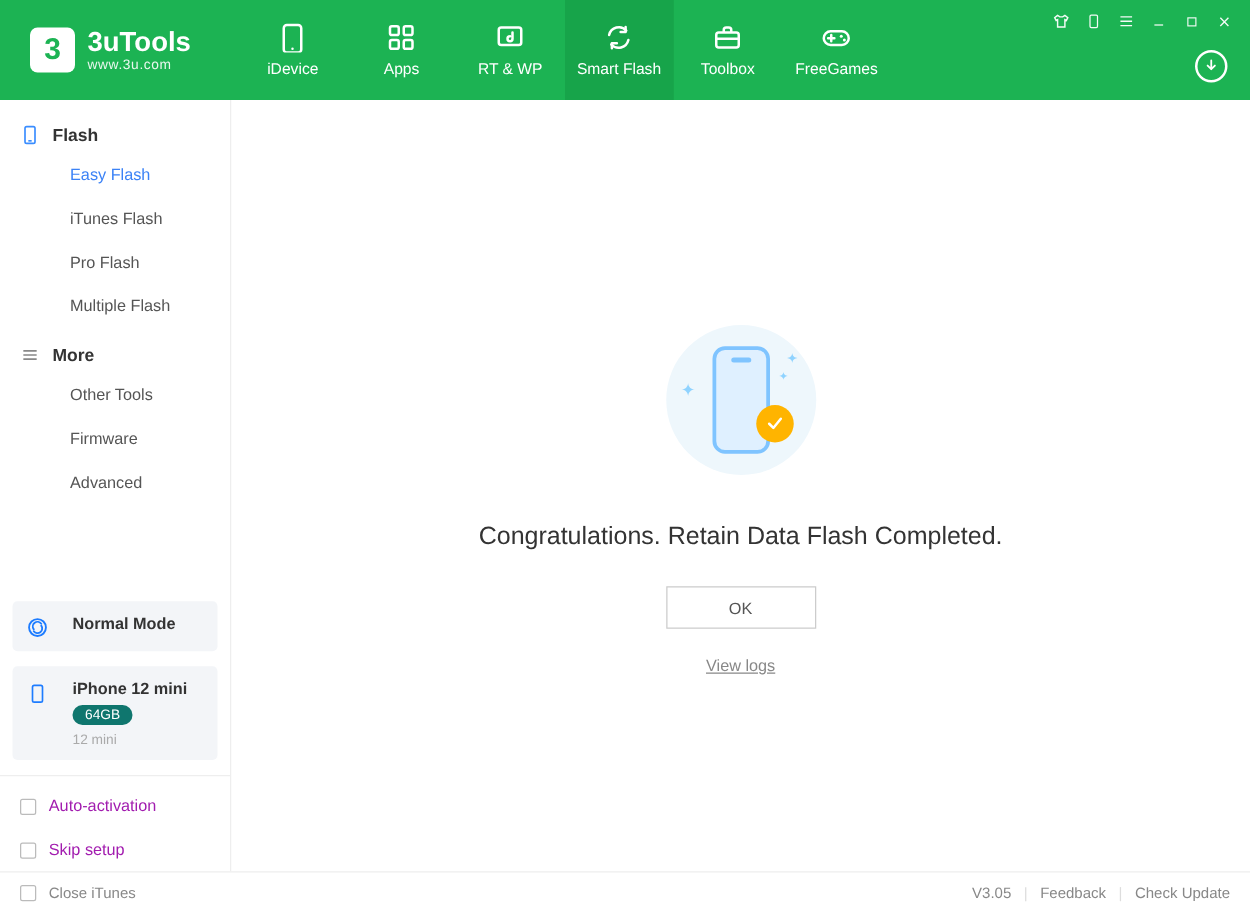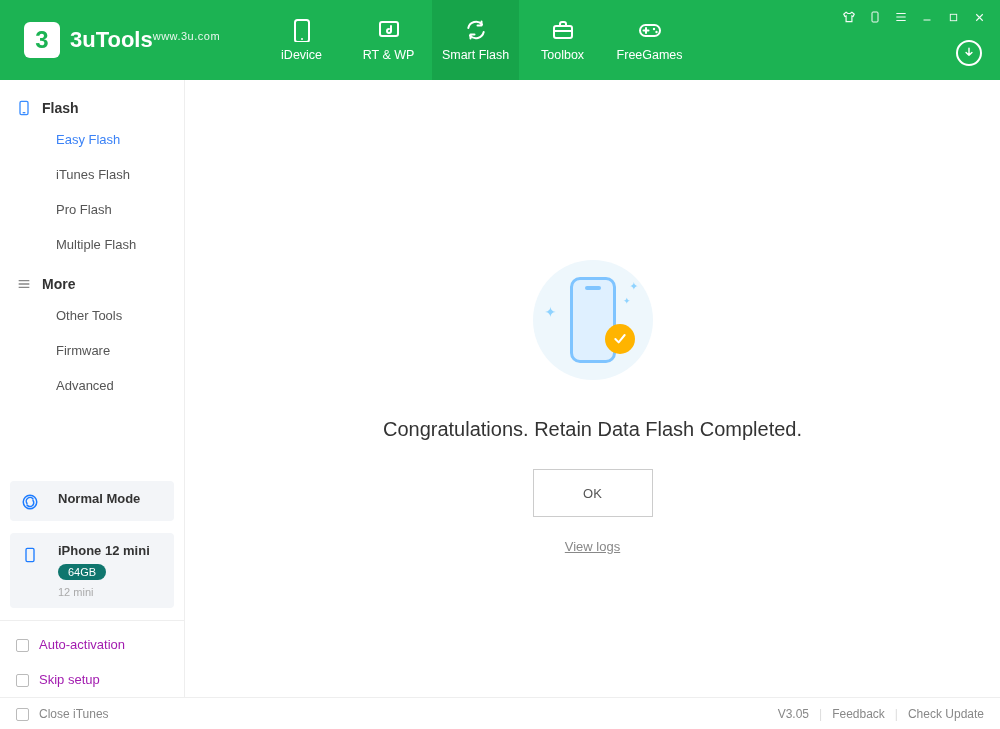--- a/index.html
+++ b/index.html
@@ -2,21 +2,21 @@
 <html><head>
 <meta charset="utf-8">
 <style>
 * { margin: 0; padding: 0; box-sizing: border-box; font-family: -apple-system, "Segoe UI", Arial, sans-serif; }
 body { width: 1000px; height: 729px; background: #fff; overflow: hidden; display: flex; flex-direction: column; }
 
 
 .header { background: #1cb353; height: 80px; display: flex; align-items: stretch; color: #fff; position: relative; }
 .logo-wrap { display: flex; align-items: center; padding: 0 20px 0 24px; }
 .logo-badge { width: 36px; height: 36px; background: #fff; border-radius: 6px; display: flex; align-items: center; justify-content: center; color: #1cb353; font-weight: 700; font-size: 24px; margin-right: 10px; }
-.logo-text { display: flex; line-height: 1; }
+.logo-text { display: flex; flex-direction: column; line-height: 1; }
 .logo-title { font-size: 22px; font-weight: 600; }
 .logo-sub { font-size: 11px; opacity: .9; margin-top: 2px; letter-spacing: .5px; }
 
 .nav { display: flex; height: 100%; margin-left: 18px; }
 .nav-item { width: 87px; display: flex; flex-direction: column; align-items: center; justify-content: center; cursor: pointer; font-size: 12.5px; gap: 6px; }
 .nav-item.active { background: #17a44a; }
 .nav-ico { width: 28px; height: 24px; display: flex; align-items: center; justify-content: center; }
 
 .win-controls { position: absolute; top: 10px; right: 14px; display: flex; gap: 12px; align-items: center; }
 .win-controls span { width: 14px; height: 14px; display: inline-flex; align-items: center; justify-content: center; cursor: pointer; opacity: .95; }
@@ -48,21 +48,21 @@
 .illus { width: 120px; height: 120px; border-radius: 50%; background: #eef7fc; position: relative; display: flex; align-items: center; justify-content: center; }
 .phone { width: 46px; height: 86px; border: 3px solid #7fc4ff; border-radius: 10px; background: #dff0ff; position: relative; }
 .phone::before { content: ""; position: absolute; top: 6px; left: 50%; transform: translateX(-50%); width: 16px; height: 4px; background: #7fc4ff; border-radius: 3px; }
 .check-badge { position: absolute; right: 18px; bottom: 26px; width: 30px; height: 30px; background: #ffb400; border-radius: 50%; display: flex; align-items: center; justify-content: center; }
 .spark { position: absolute; color: #8fd3ff; font-size: 14px; }
 .spark.s1 { left: 12px; top: 44px; }
 .spark.s2 { right: 14px; top: 20px; font-size: 11px; }
 .spark.s3 { right: 22px; top: 36px; font-size: 9px; }
 
 .msg { font-size: 20px; color: #333; margin-top: 38px; }
-.ok-btn { margin-top: 28px; width: 120px; height: 48px; border: 1px solid #ccc; background: #fff; font-size: 13px; color: #555; cursor: pointer; }
+.ok-btn { margin-top: 28px; width: 120px; height: 34px; border: 1px solid #ccc; background: #fff; font-size: 13px; color: #555; cursor: pointer; }
 .viewlogs { margin-top: 22px; font-size: 13px; color: #888; text-decoration: underline; cursor: pointer; }
 
 
 .footer { height: 32px; border-top: 1px solid #eee; display: flex; align-items: center; padding: 0 16px; font-size: 12px; color: #888; }
 .footer .left { flex: 1; display: flex; align-items: flex-end; gap: 10px; }
 .footer .divider { color: #ddd; margin: 0 10px; }
 .footer .link { cursor: pointer; }
 </style>
 </head>
 <body>
@@ -129,20 +129,28 @@
       <span class="nav-ico">
           <svg width="24" height="24" viewBox="0 0 24 24">
             <use href="#i-phone"></use>
           </svg>
         </span>
       <span>iDevice</span>
     </div>
     <div class="nav-item">
       <span class="nav-ico">
           <svg width="24" height="24" viewBox="0 0 24 24">
+            <use href="#i-grid"></use>
+          </svg>
+        </span>
+      <span>Apps</span>
+    </div>
+    <div class="nav-item">
+      <span class="nav-ico">
+          <svg width="24" height="24" viewBox="0 0 24 24">
             <use href="#i-music"></use>
           </svg>
         </span>
       <span>RT &amp; WP</span>
     </div>
     <div class="nav-item active">
       <span class="nav-ico">
           <svg width="24" height="24" viewBox="0 0 24 24">
             <circle cx="12" cy="12" r="9" fill="none" stroke="currentColor" stroke-width="0"></circle>
             <path d="M12 4a8 8 0 1 0 5.66 2.34" fill="none" stroke="currentColor" stroke-width="0"></path>

